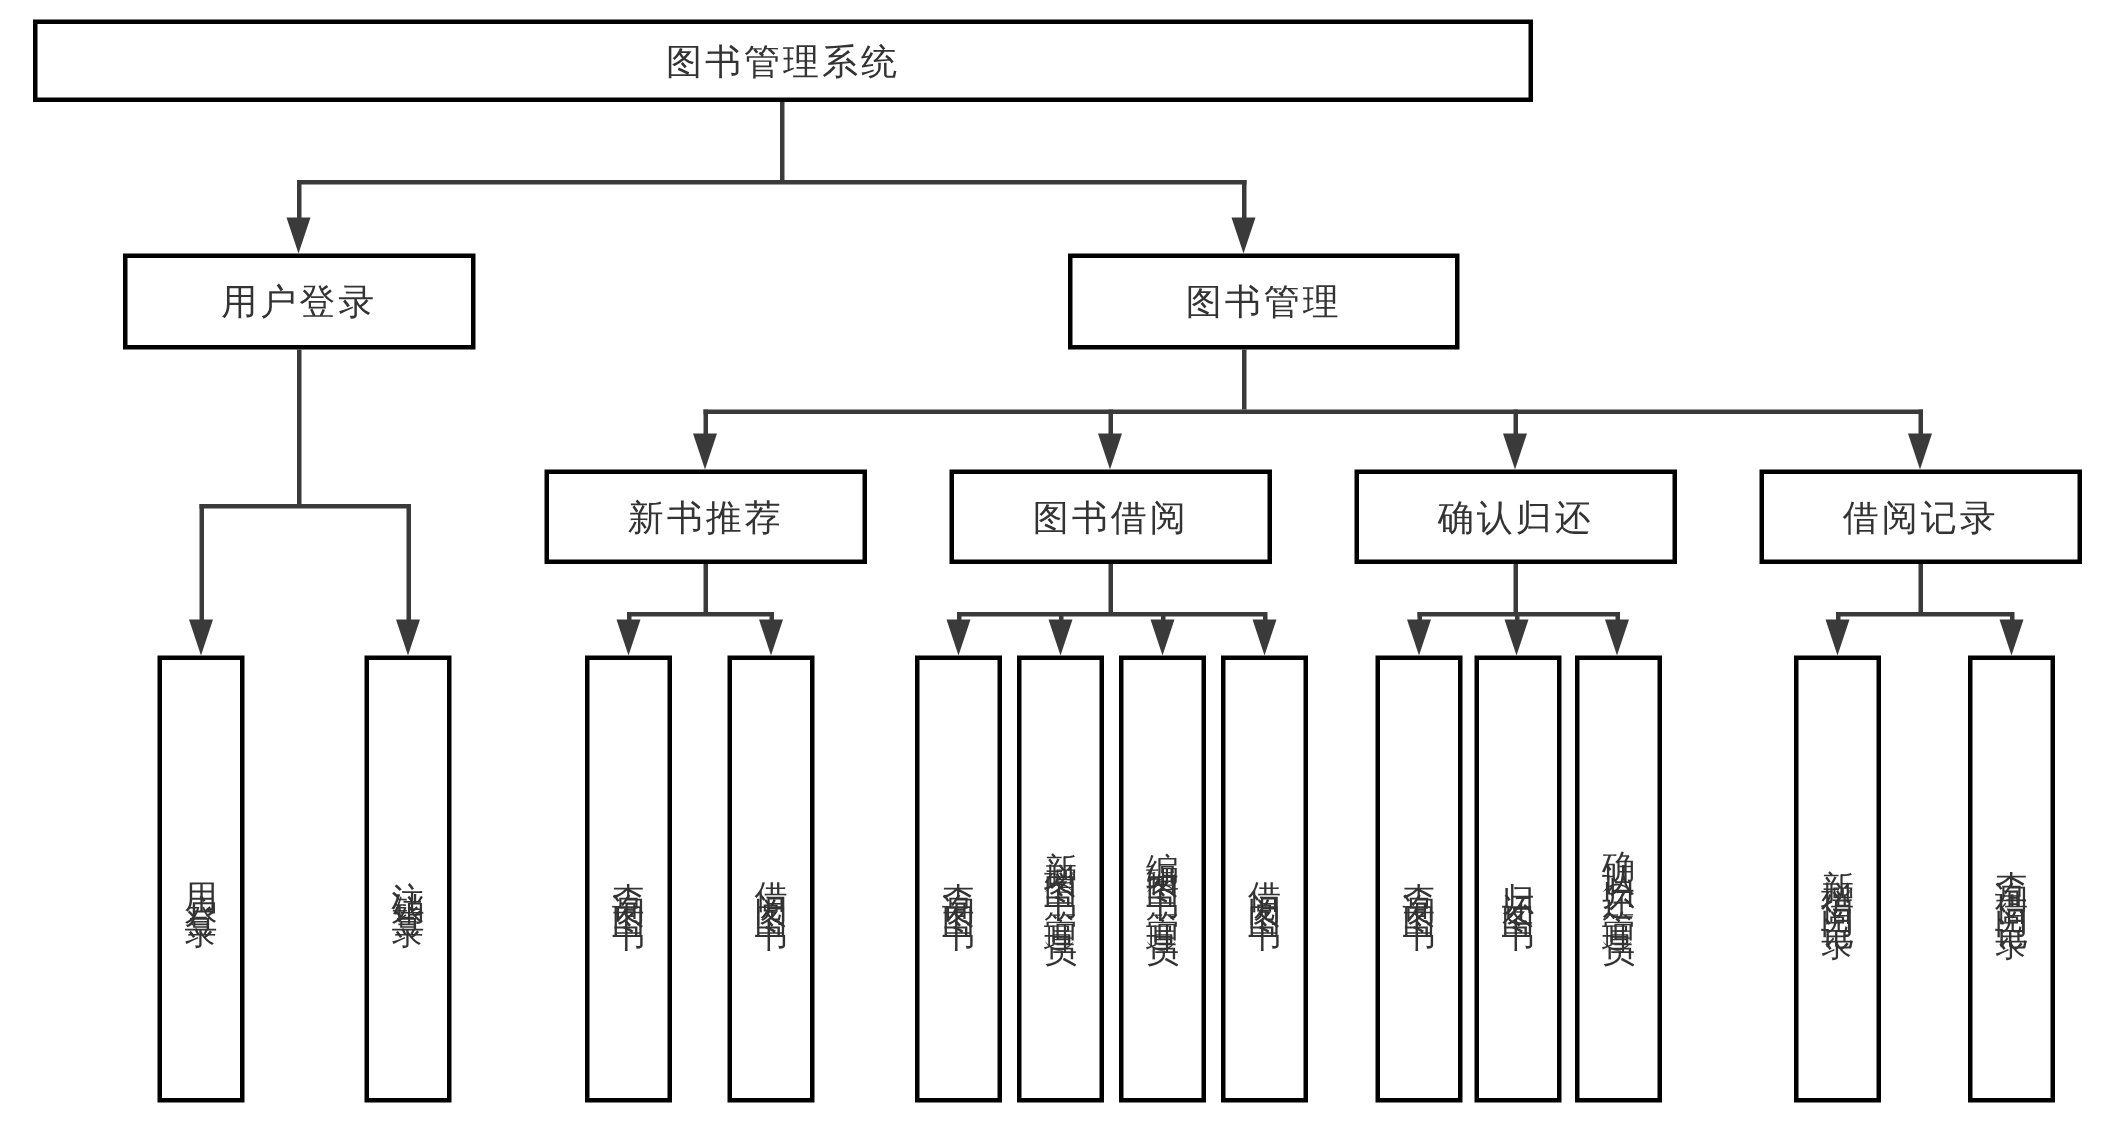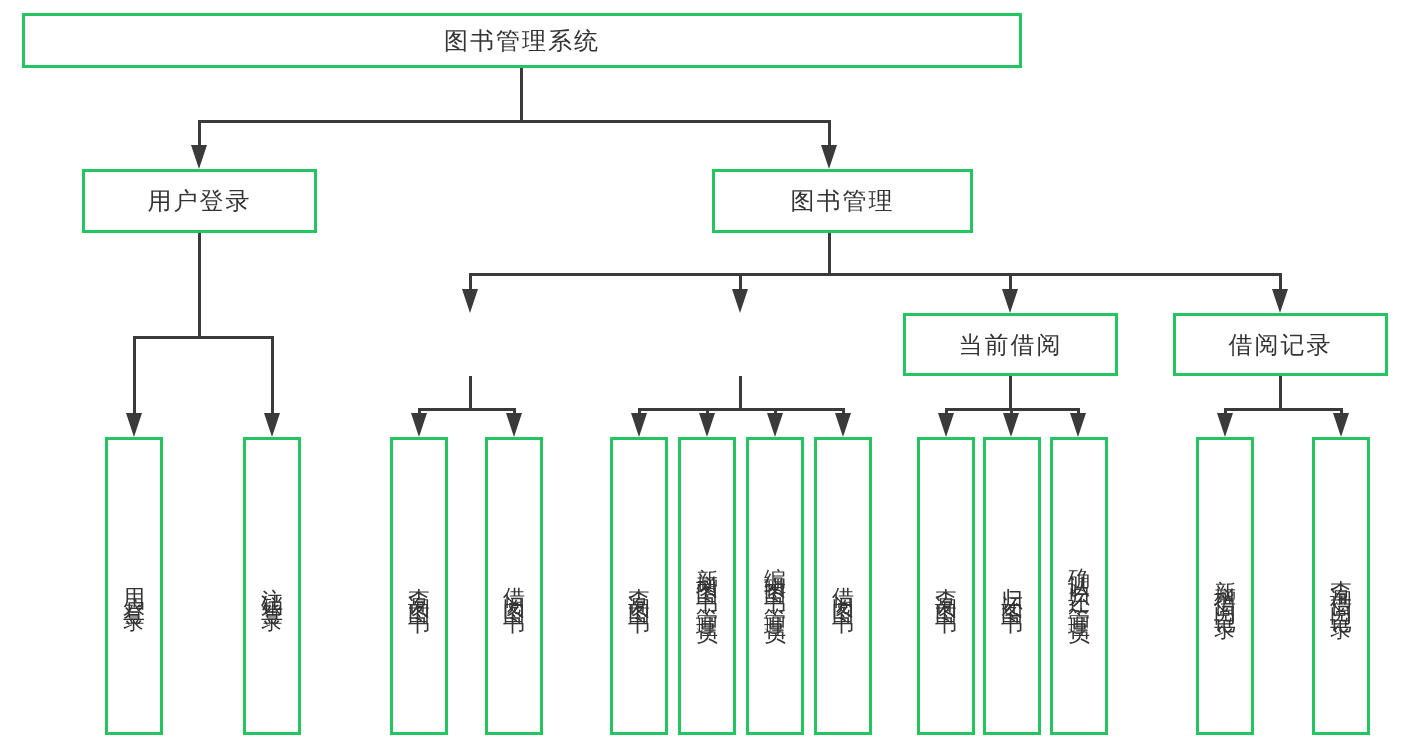--- a/index.html
+++ b/index.html
@@ -7,21 +7,21 @@
     position: relative;
     width: 1405px;
     height: 747px;
     background: #ffffff;
     font-family: "Liberation Sans", sans-serif;
     overflow: hidden;
   }
   .box {
     position: absolute;
     box-sizing: border-box;
-    border: 3px solid #22c55e;
+    border: 3px solid #000000;
     background: #ffffff;
     color: #333333;
     display: flex;
     align-items: center;
     justify-content: center;
     font-size: 24px;
     letter-spacing: 2px;
     text-align: center;
   }
   .vbox {
@@ -80,21 +80,23 @@
   <div class="hl" style="left:469px; top:273px; width:813px;"></div>
   <div class="vl" style="left:469px; top:273px; height:17px;"></div>
   <div class="vl" style="left:739px; top:273px; height:17px;"></div>
   <div class="vl" style="left:1009px; top:273px; height:17px;"></div>
   <div class="vl" style="left:1279px; top:273px; height:17px;"></div>
   <div class="arrow" style="left:462px; top:289px;"></div>
   <div class="arrow" style="left:732px; top:289px;"></div>
   <div class="arrow" style="left:1002px; top:289px;"></div>
   <div class="arrow" style="left:1272px; top:289px;"></div>
 
-  <div class="box" style="left:903px; top:313px; width:215px; height:63px;">当前借阅</div>
+  <div class="box" style="left:363px; top:313px; width:215px; height:63px;">新书推荐</div>
+  <div class="box" style="left:633px; top:313px; width:215px; height:63px;">图书借阅</div>
+  <div class="box" style="left:903px; top:313px; width:215px; height:63px;">确认归还</div>
   <div class="box" style="left:1173px; top:313px; width:215px; height:63px;">借阅记录</div>
 
   <div class="vl" style="left:469px; top:376px; height:32px;"></div>
   <div class="hl" style="left:418px; top:408px; width:97px;"></div>
   <div class="vl" style="left:418px; top:408px; height:6px;"></div>
   <div class="vl" style="left:513px; top:408px; height:6px;"></div>
   <div class="arrow" style="left:411px; top:413px;"></div>
   <div class="arrow" style="left:506px; top:413px;"></div>
 
   <div class="vl" style="left:739px; top:376px; height:32px;"></div>

